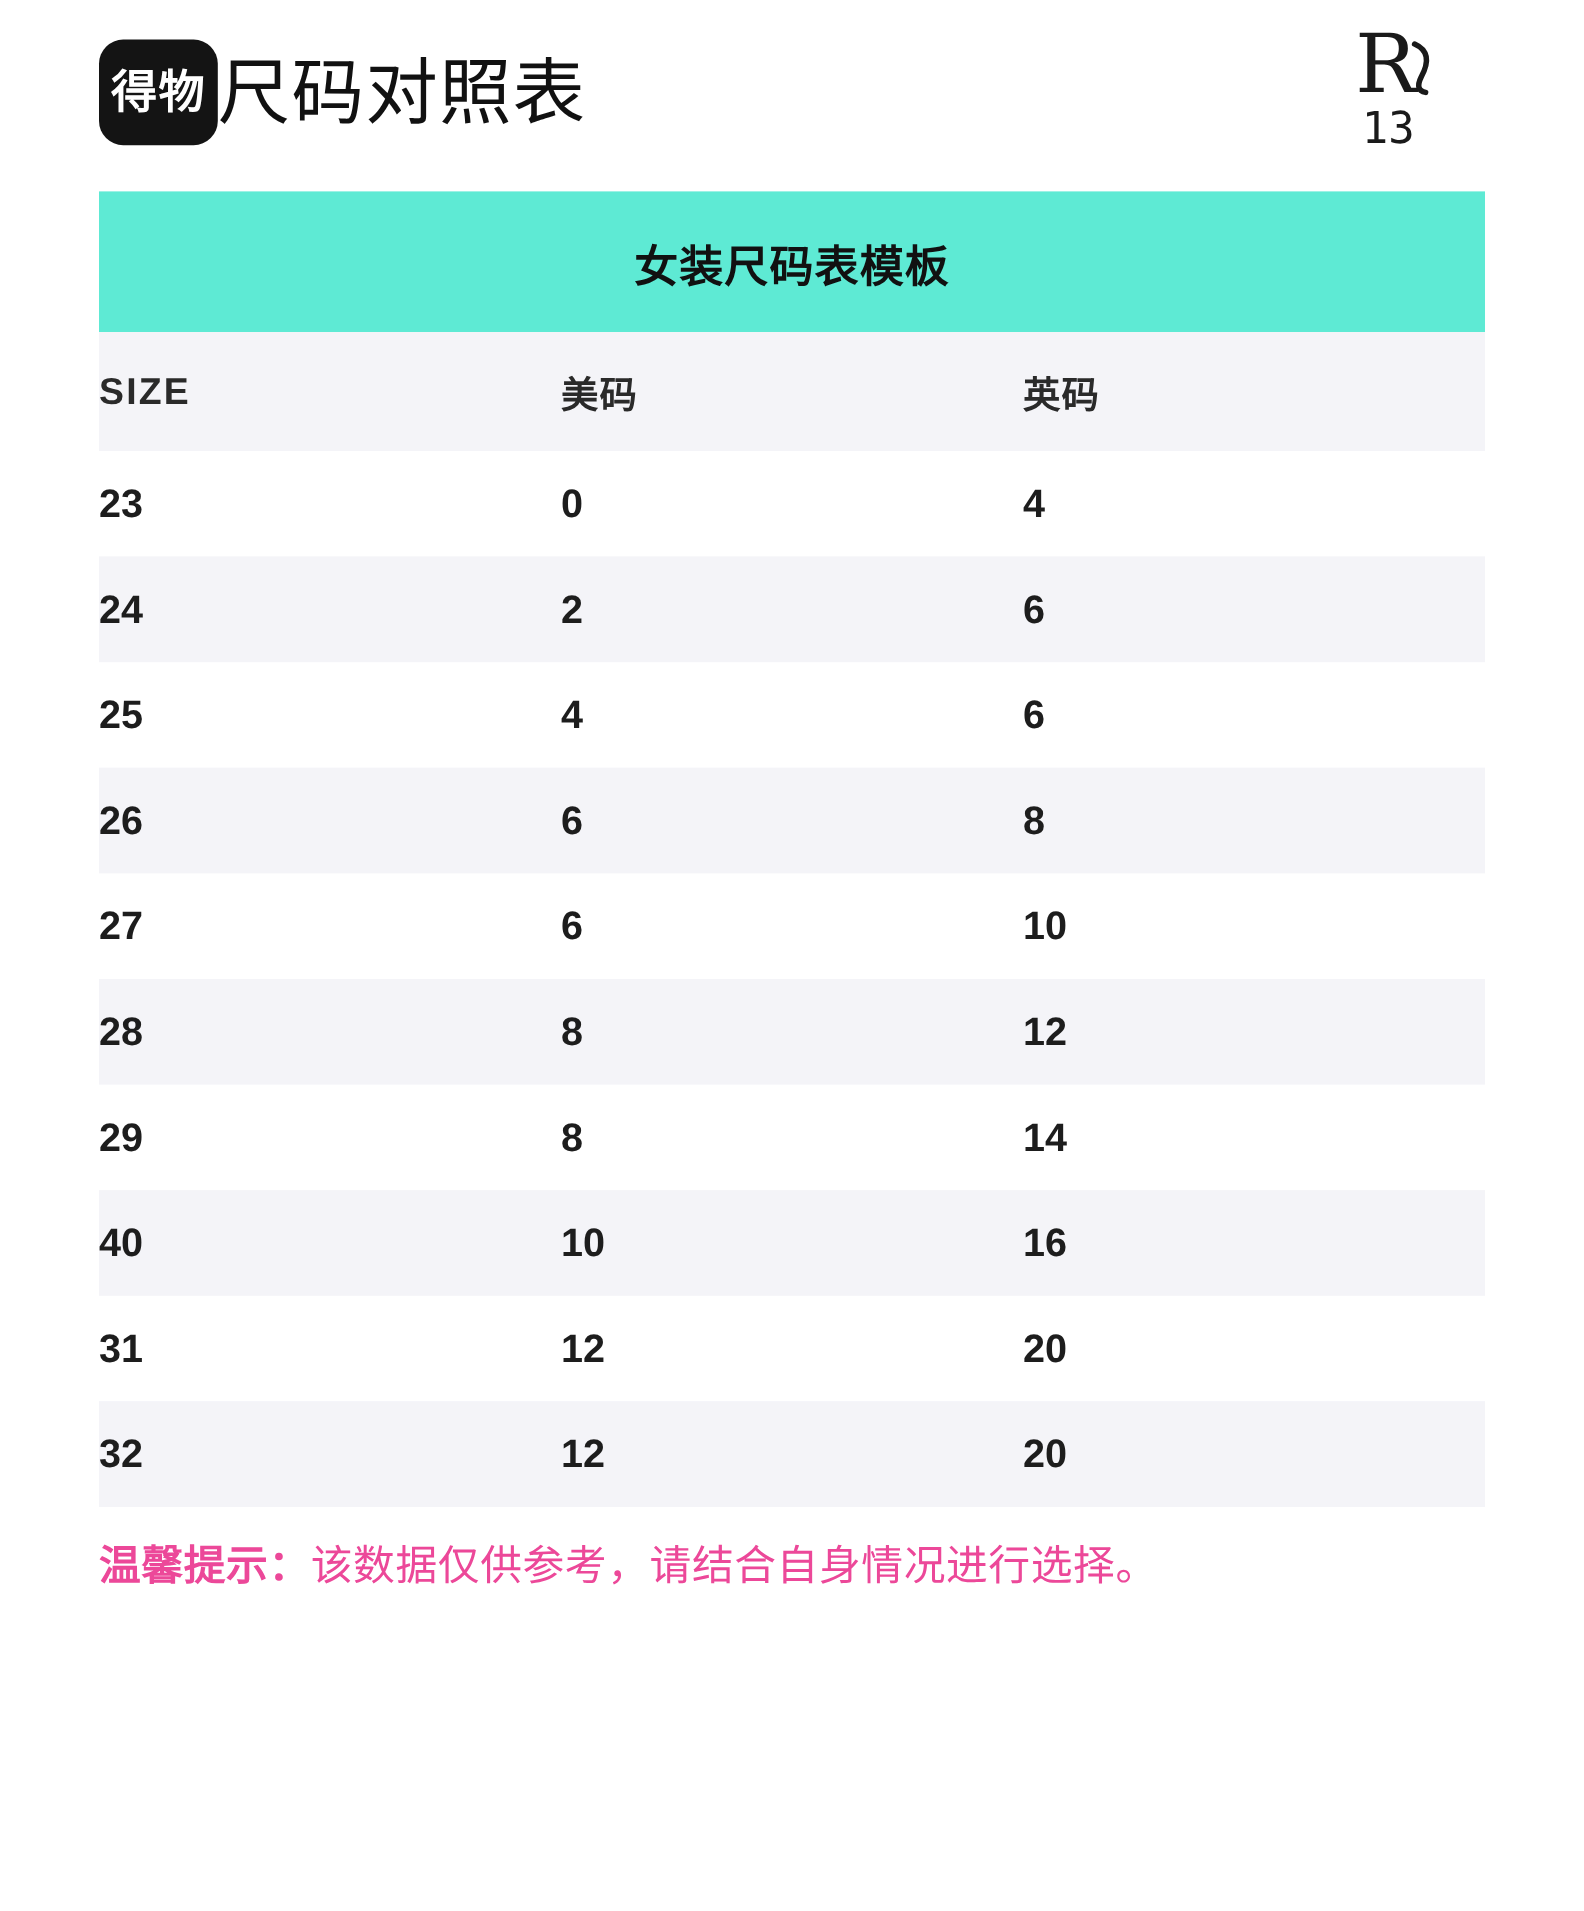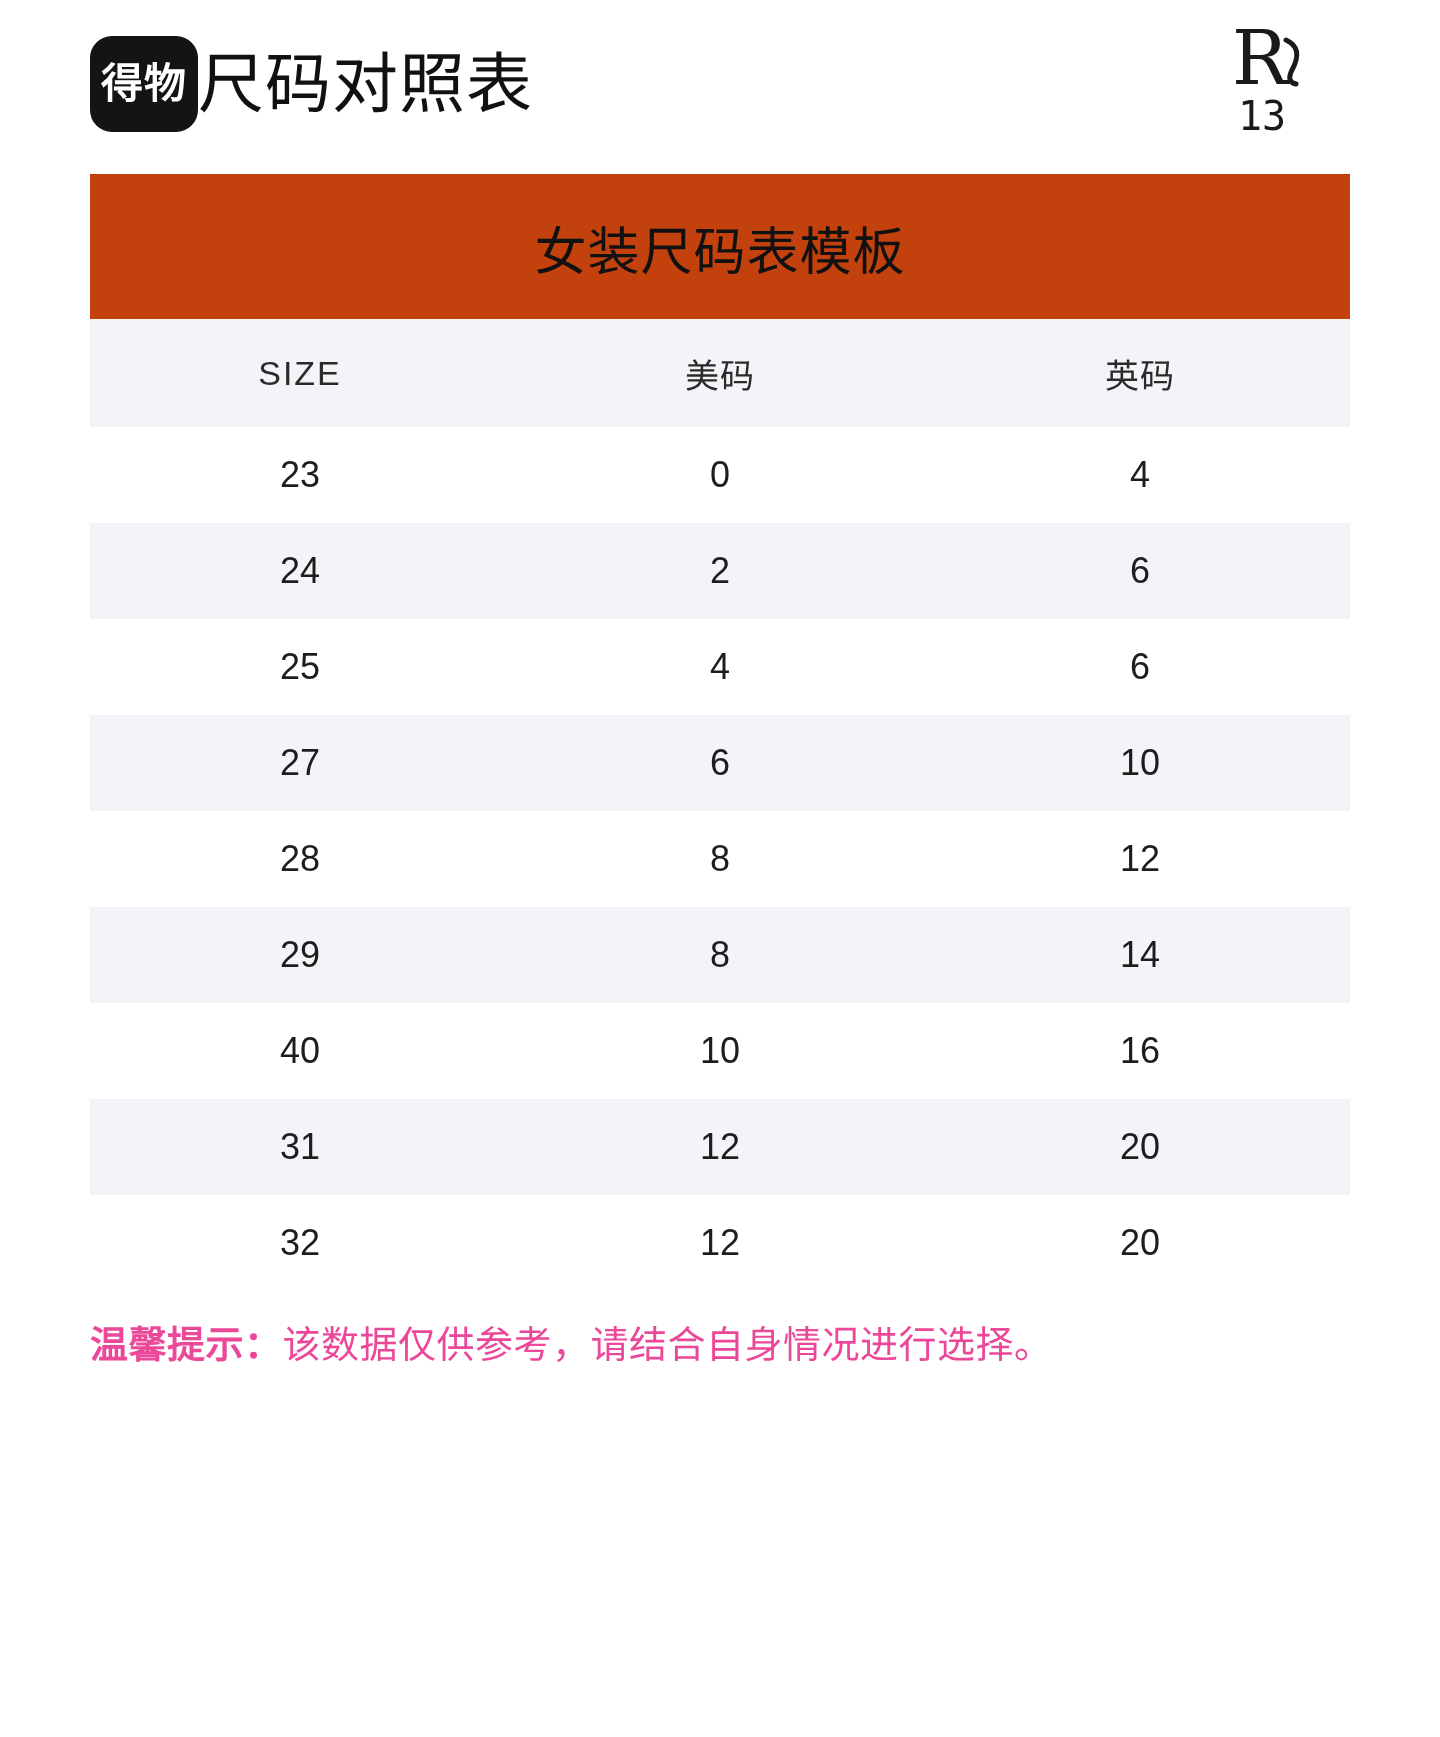--- a/index.html
+++ b/index.html
@@ -62,38 +62,38 @@
   }
   .maker-logo svg { display: block; }
 
   
   .sizechart {
     margin: 34px 90px 0 90px;
     width: 1260px;
     box-sizing: border-box;
   }
   .chart-title {
-    background: #c2410c;
+    background: #5eead4;
     text-align: center;
-    font-size: 52px;
-    font-weight: 400;
+    font-size: 40px;
+    font-weight: 700;
     color: #111111;
     padding: 36px 0 34px 0;
     letter-spacing: 1px;
   }
   table.size-table {
     width: 100%;
     border-collapse: collapse;
     table-layout: fixed;
     background: #f4f4f8;
   }
   table.size-table th,
   table.size-table td {
-    text-align: center;
-    font-weight: 400;
+    text-align: left;
+    font-weight: 700;
     font-size: 36px;
     color: #1d1d1d;
     height: 96px;
     padding: 0;
     border: none;
   }
   table.size-table thead th {
     font-size: 34px;
     color: #2a2a2a;
     height: 108px;
@@ -166,20 +166,25 @@
         <td>24</td>
         <td>2</td>
         <td>6</td>
       </tr>
       <tr>
         <td>25</td>
         <td>4</td>
         <td>6</td>
       </tr>
       <tr>
+        <td>26</td>
+        <td>6</td>
+        <td>8</td>
+      </tr>
+      <tr>
         <td>27</td>
         <td>6</td>
         <td>10</td>
       </tr>
       <tr>
         <td>28</td>
         <td>8</td>
         <td>12</td>
       </tr>
       <tr>

